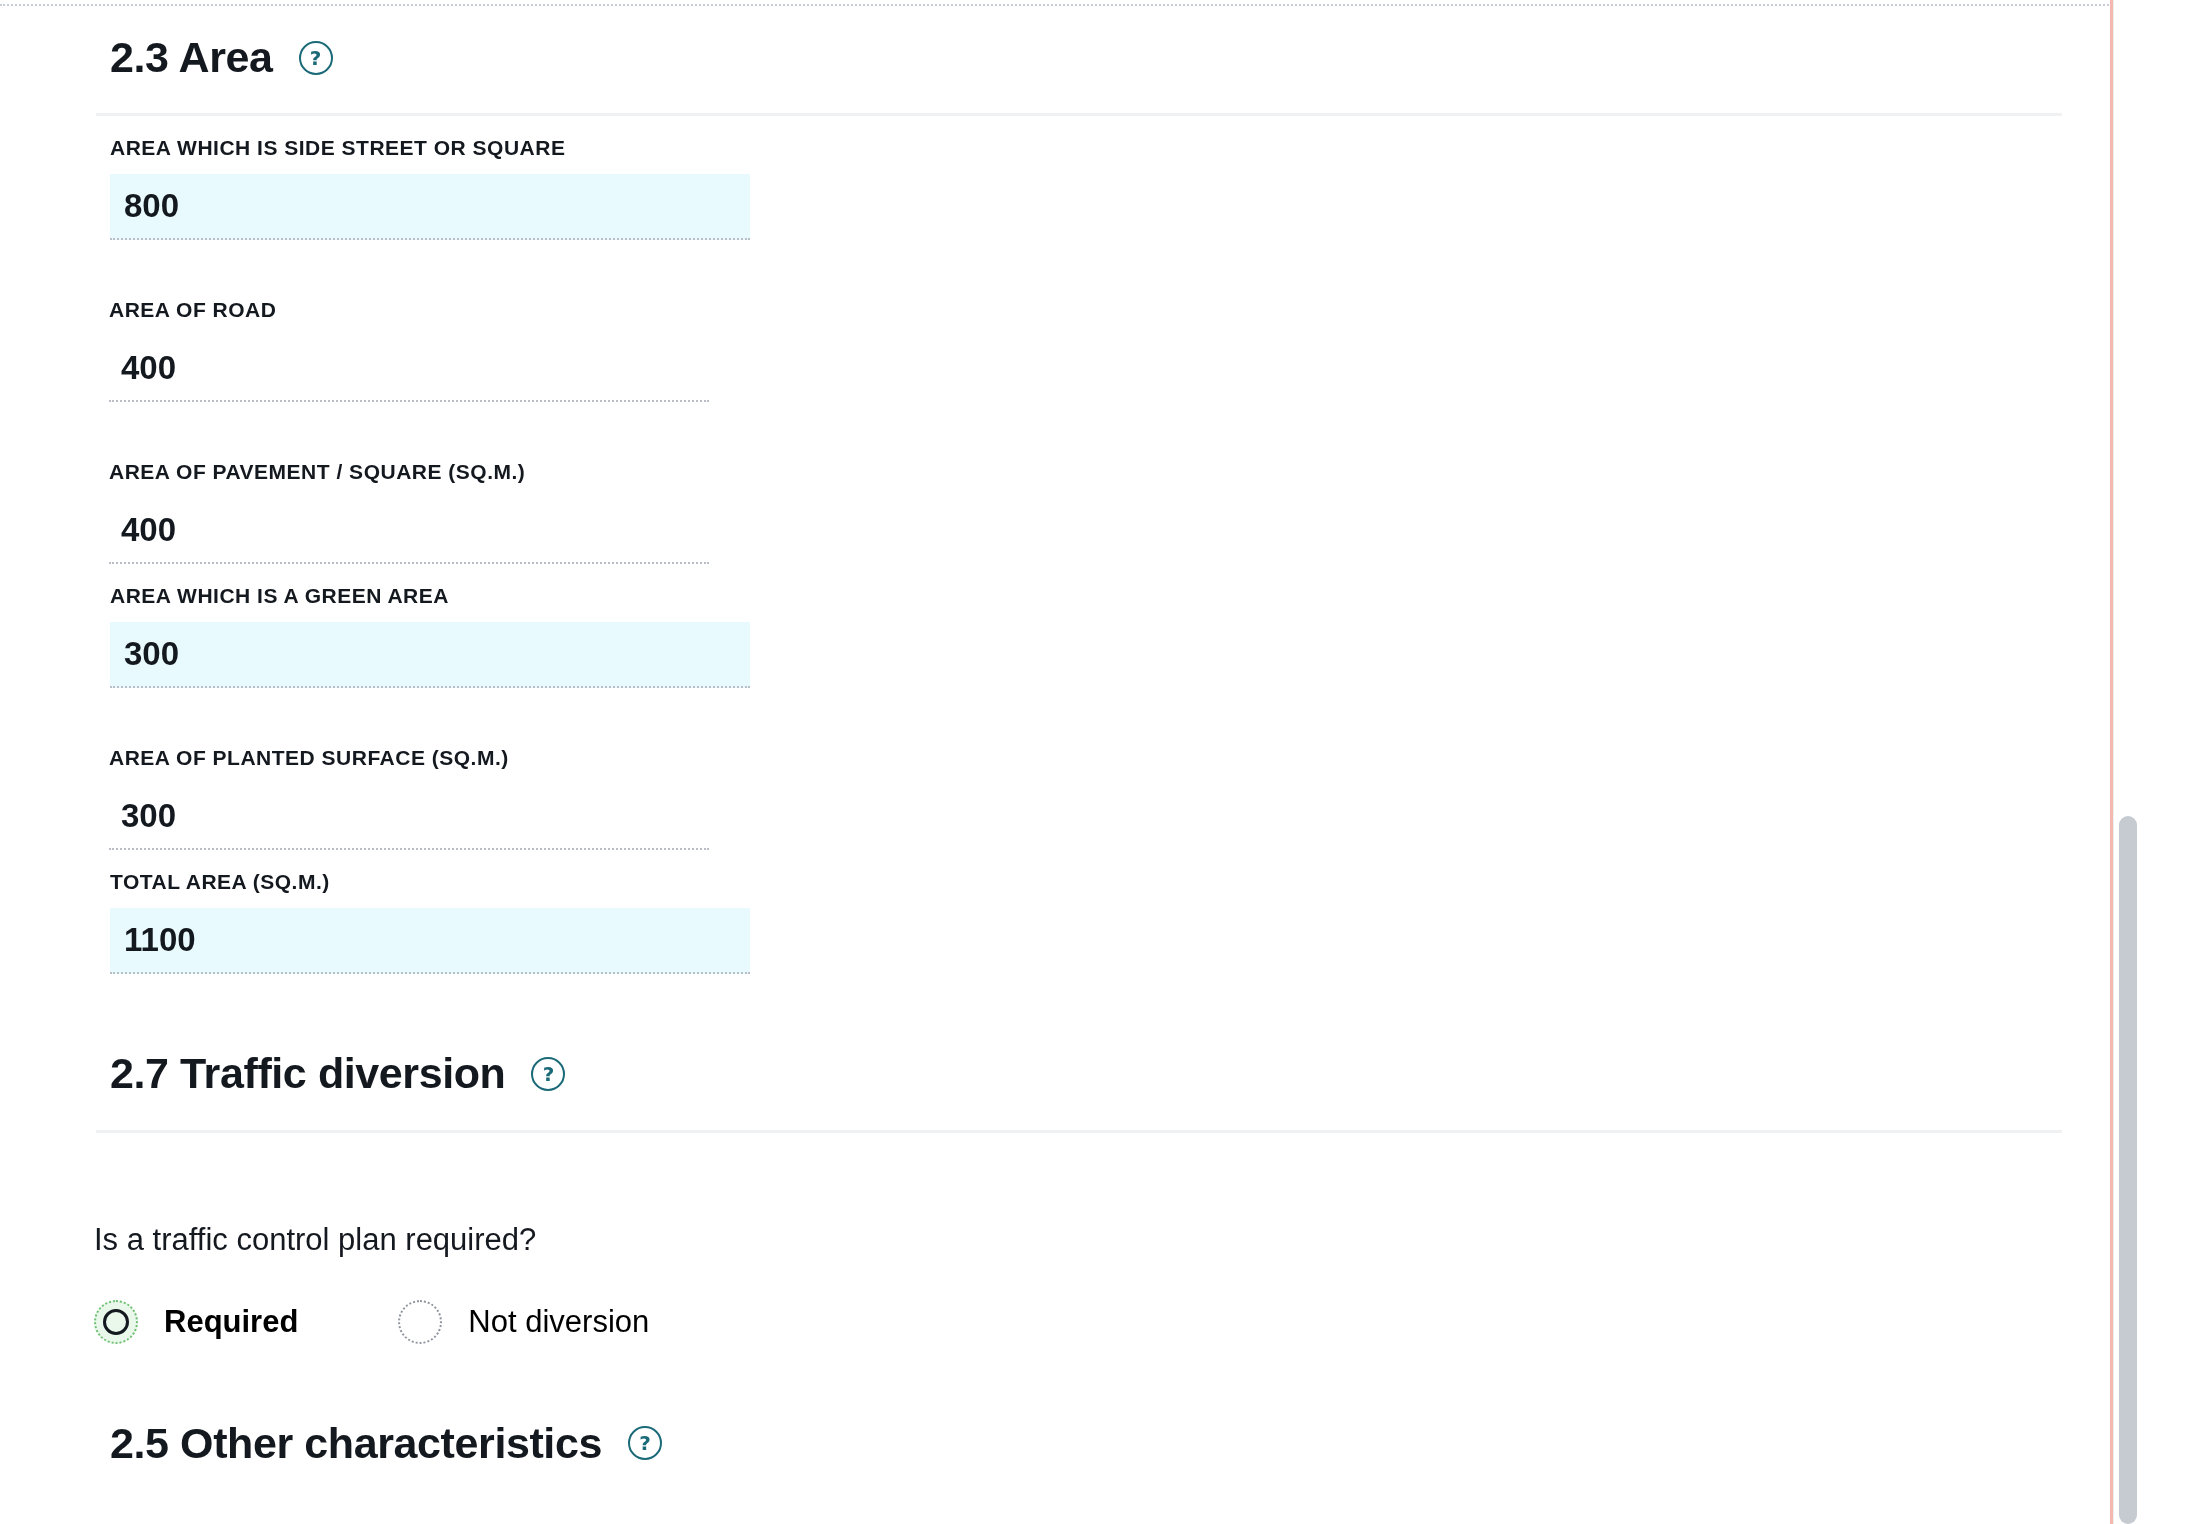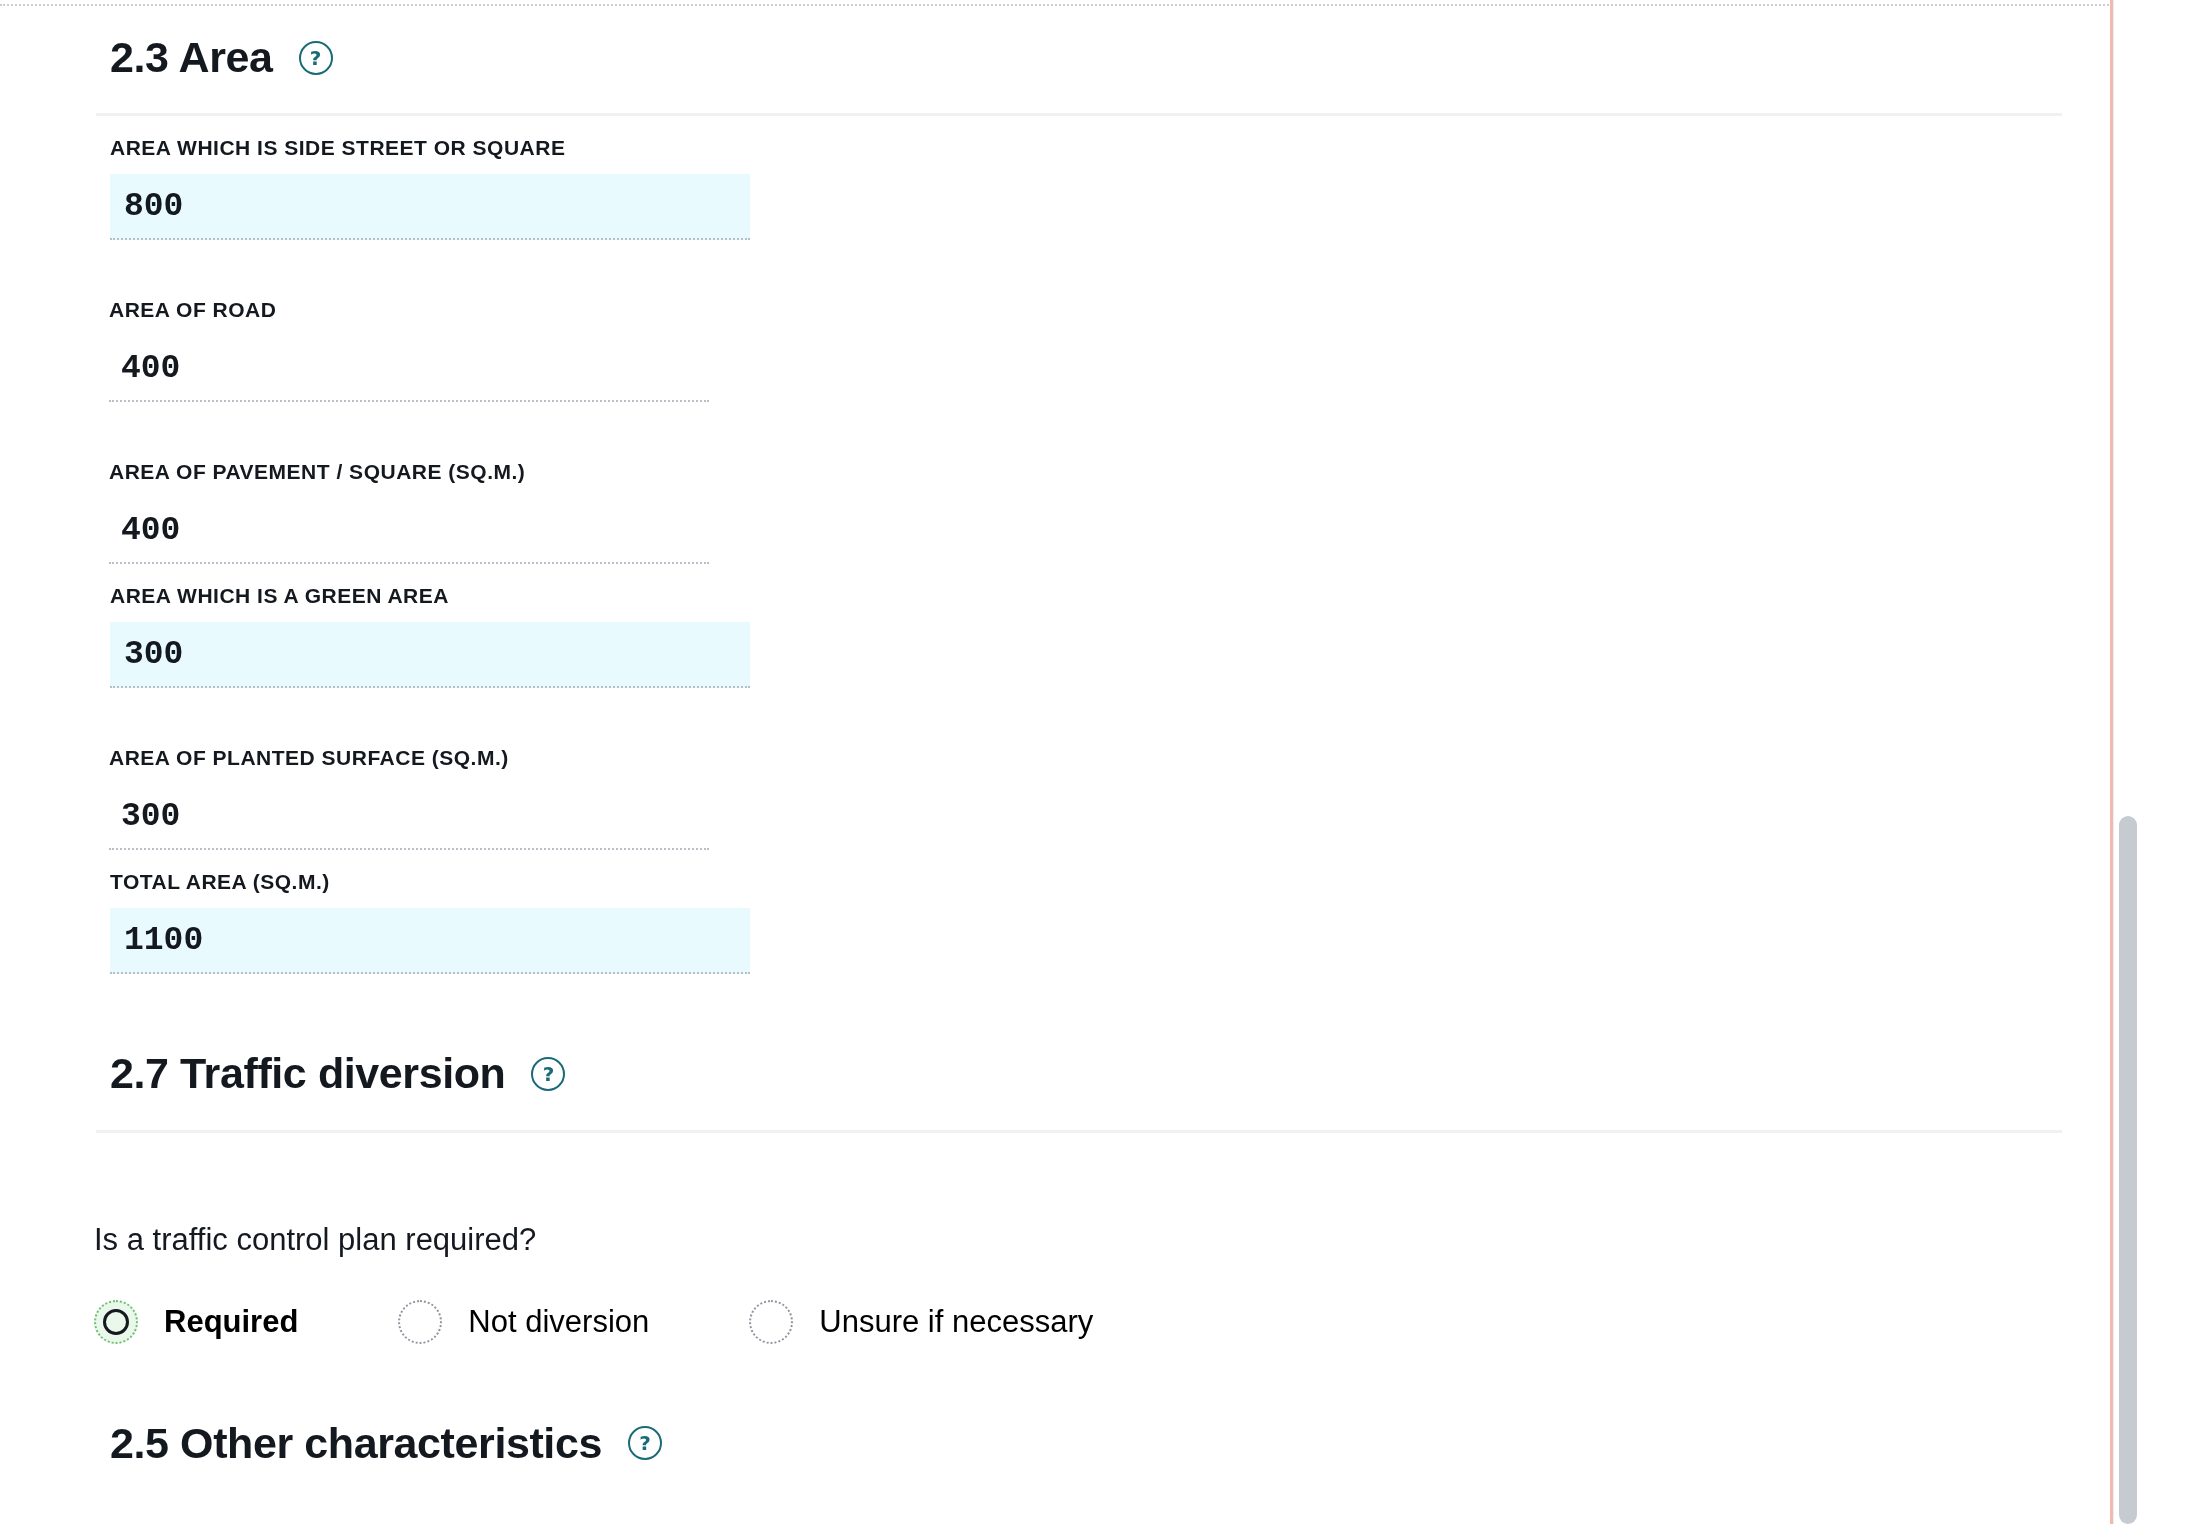--- a/index.html
+++ b/index.html
@@ -103,21 +103,21 @@
     box-sizing: border-box;
     height: 66px;
     display: flex;
     align-items: center;
     font-size: 33px;
     font-weight: 700;
     color: #14181f;
     border: none;
     outline: none;
     background: transparent;
-    font-family: Liberation Mono, monospace;
+    font-family: Liberation Sans, sans-serif;
     padding: 0 14px;
   }
   .field-input.readonly {
     background: #e8fafe;
     width: 640px;
     border-bottom: 2px dotted #b9bec7;
   }
   .field-input.plain {
     background: transparent;
     width: 600px;
@@ -269,24 +269,20 @@
 
     <div class="radio-row">
       <div class="radio-option selected">
         <span class="radio-mark"></span>
         <span class="radio-label">Required</span>
       </div>
       <div class="radio-option">
         <span class="radio-mark"></span>
         <span class="radio-label">Not diversion</span>
       </div>
-      <div class="radio-option">
-        <span class="radio-mark"></span>
-        <span class="radio-label">Unsure if necessary</span>
-      </div>
     </div>
 
     <div style="height:76px;"></div>
 
     <div class="section-head">
       <div class="section-title">2.5 Other characteristics</div>
       <div class="help-icon">?</div>
     </div>
 
   </div>

